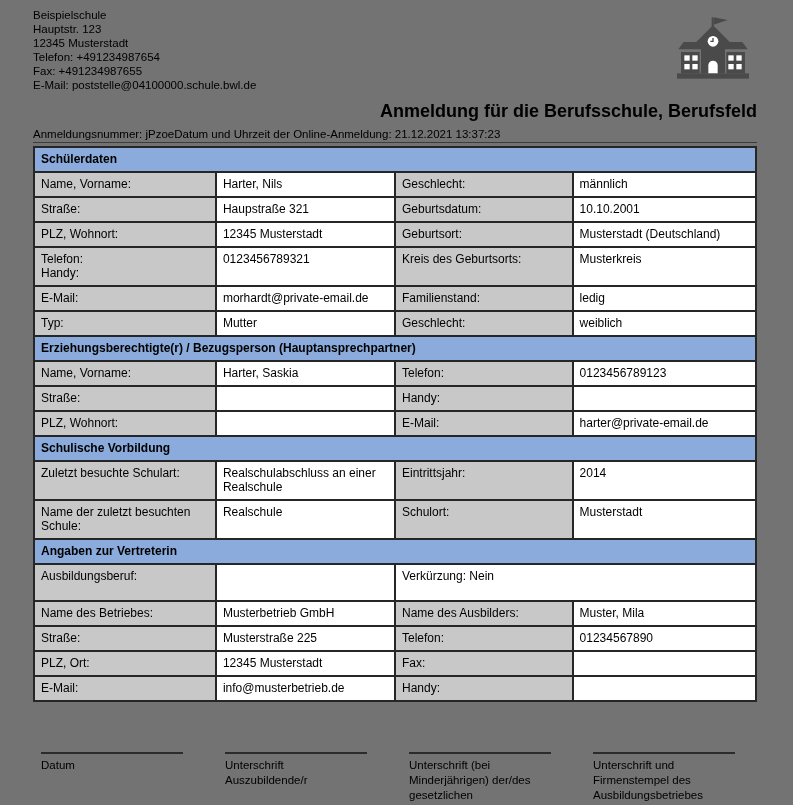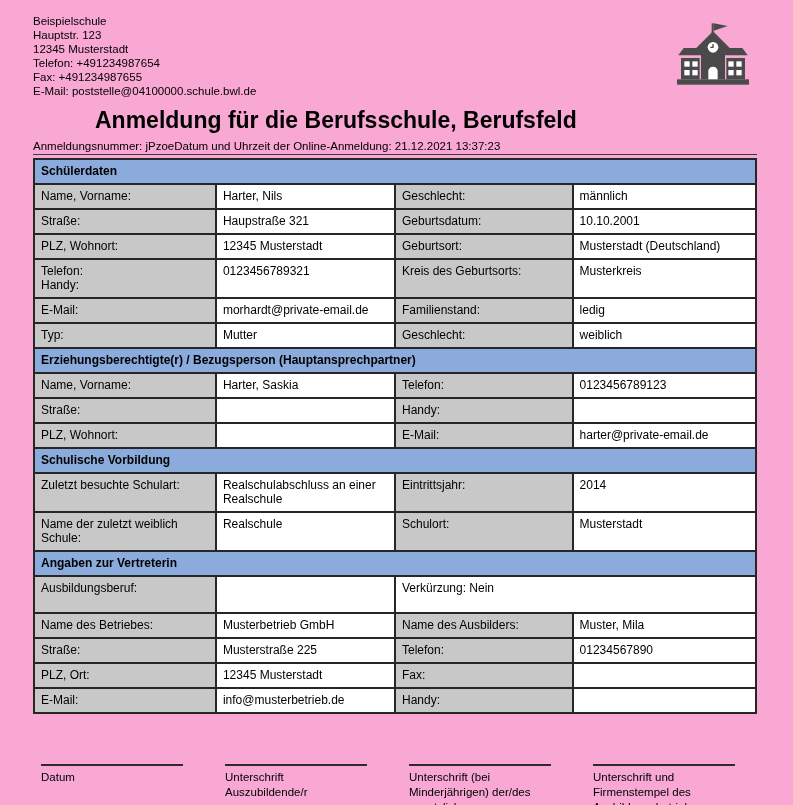--- a/index.html
+++ b/index.html
@@ -1,26 +1,26 @@
 <!DOCTYPE html>
 <html><head>
 <meta charset="utf-8">
 <style>
   html, body { margin:0; padding:0; background:#ffffff; }
   body { font-family:"Liberation Sans", sans-serif; color:#000; }
   .page {
     width:793px; height:805px; box-sizing:border-box;
-    padding:14px 36px 0 33px; background:#f9a8d4; position:relative;
+    padding:8px 36px 0 33px; background:#737373; position:relative;
     overflow:hidden;
   }
   .top { display:flex; justify-content:space-between; align-items:flex-start; }
   .school-info { font-size:11.5px; line-height:14px; }
   .school-icon { margin:2px 4px 0 0; }
   .school-icon svg { width:80px; height:76px; display:block; }
-  .title { font-size:23px; font-weight:bold; margin:9px 0 6px 62px; letter-spacing:0; }
+  .title { font-size:18px; font-weight:bold; margin:9px 0 6px 62px; letter-spacing:0;text-align:right; }
   .meta-row {
     display:flex; justify-content:flex-start; font-size:11.5px;
     padding-bottom:2px; border-bottom:1.5px solid #3c3c3c; margin-bottom:3px;
   }
   table.form {
     width:100%; border-collapse:collapse; table-layout:fixed; font-size:12px;
   }
   table.form td {
     border:2px solid #262626; padding:4px 6px 5px 6px; vertical-align:top;
     overflow:hidden; word-wrap:break-word;
@@ -164,21 +164,21 @@
       <tr>
         <td class="section-header" colspan="4">Schulische Vorbildung</td>
       </tr>
       <tr>
         <td class="lbl">Zuletzt besuchte Schulart:</td>
         <td class="val">Realschulabschluss an einer Realschule</td>
         <td class="lbl">Eintrittsjahr:</td>
         <td class="val">2014</td>
       </tr>
       <tr>
-        <td class="lbl">Name der zuletzt weiblich Schule:</td>
+        <td class="lbl">Name der zuletzt besuchten Schule:</td>
         <td class="val">Realschule</td>
         <td class="lbl">Schulort:</td>
         <td class="val">Musterstadt</td>
       </tr>
 
       <tr>
         <td class="section-header" colspan="4">Angaben zur Vertreterin</td>
       </tr>
       <tr class="tall">
         <td class="lbl">Ausbildungsberuf:</td>

